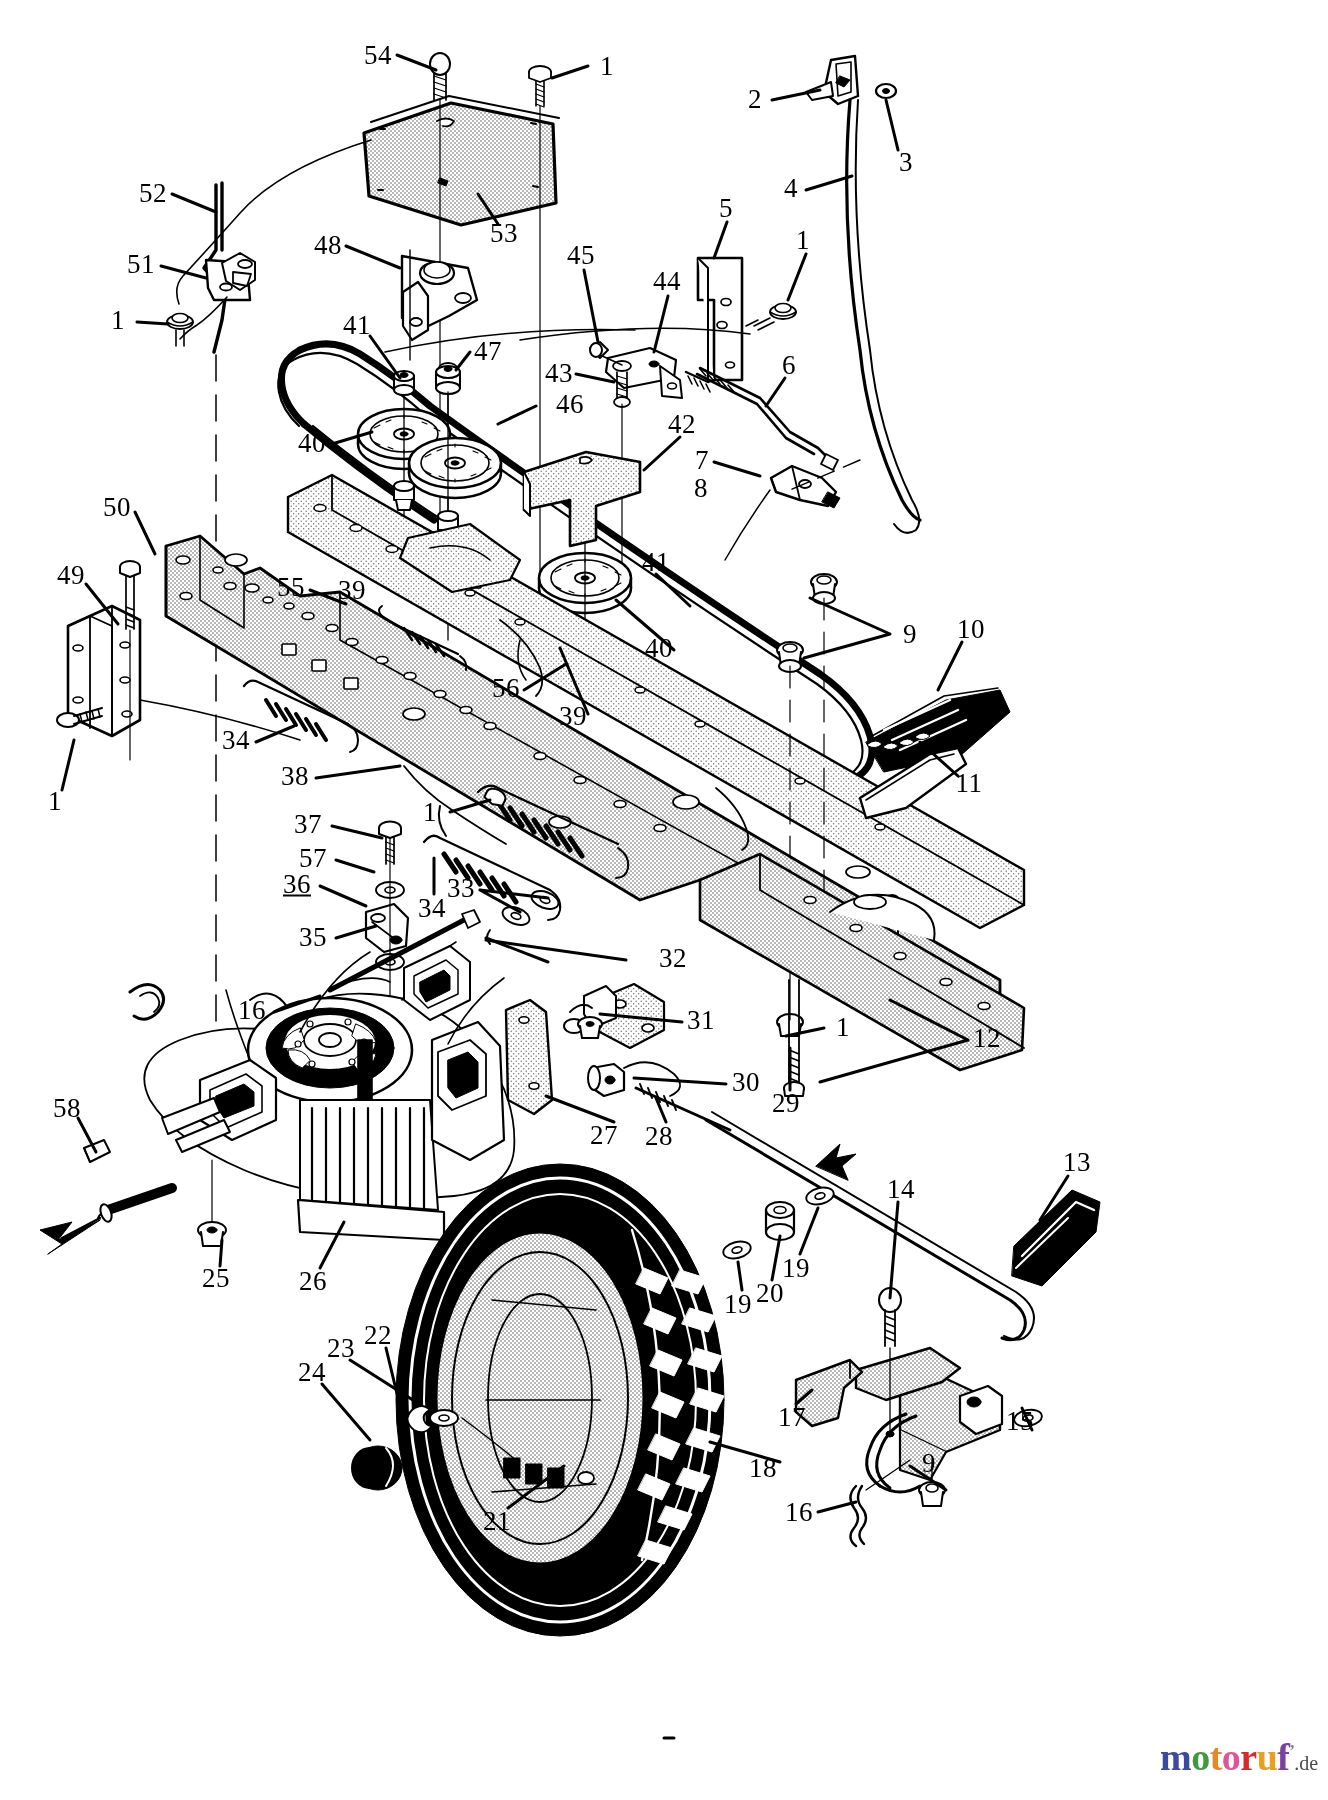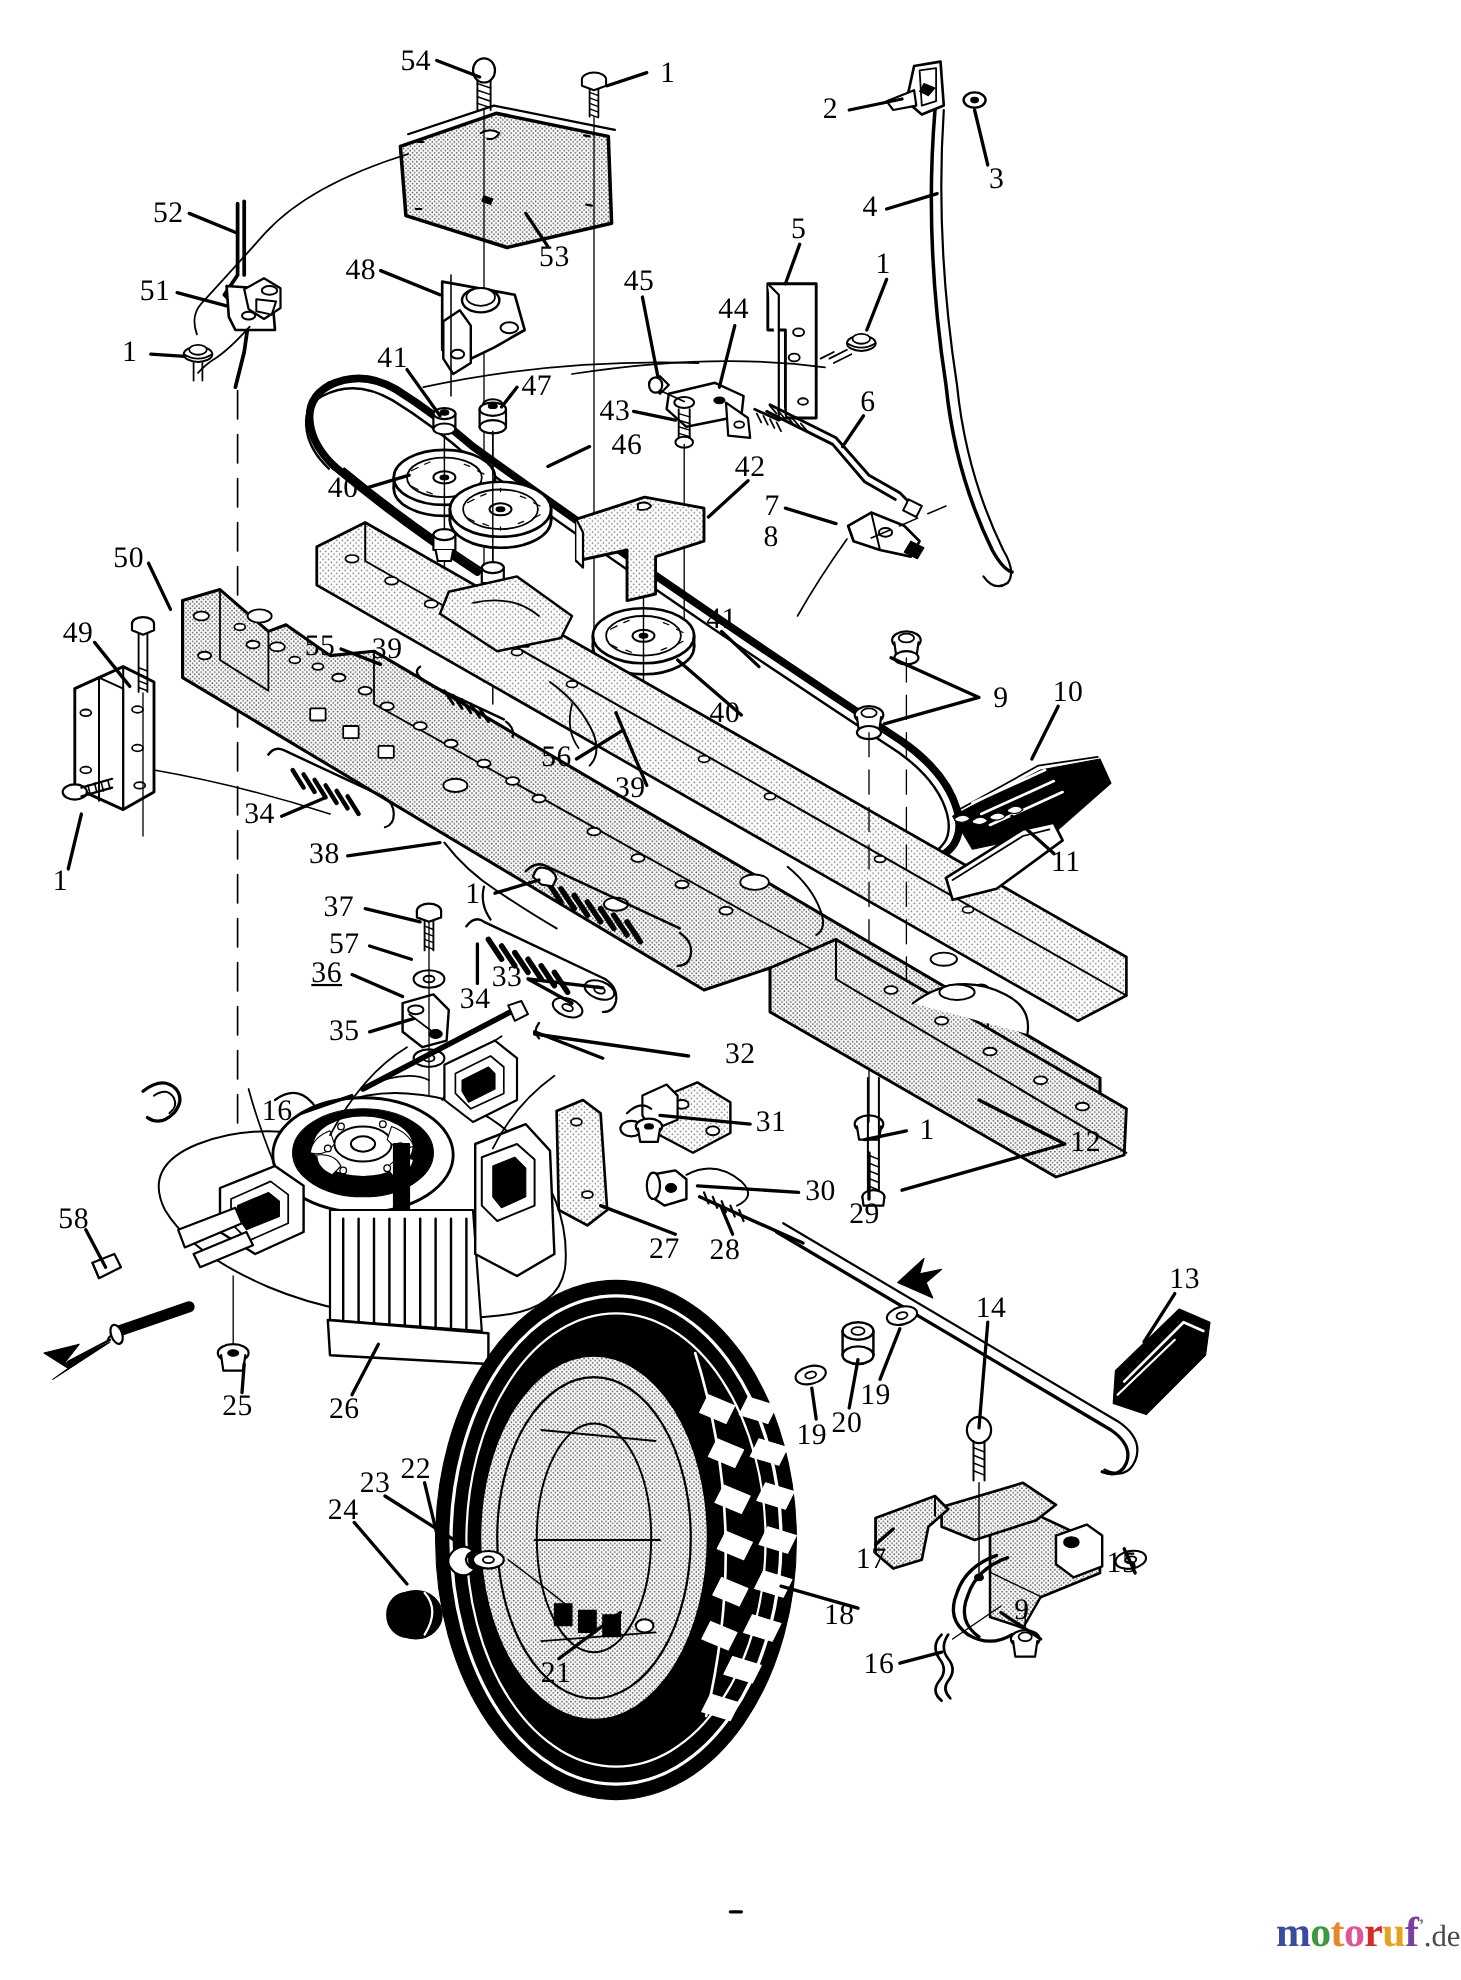--- a/index.html
+++ b/index.html
@@ -4,21 +4,21 @@
 <title>Parts Diagram</title>
 <style>
   html,body{margin:0;padding:0;background:#fff;}
   body{font-family:"Liberation Serif",serif;}
   #page{position:relative;width:1328px;height:1800px;background:#ffffff;overflow:hidden;}
   #art{position:absolute;left:0;top:0;width:1328px;height:1800px;}
   .cal{position:absolute;font-family:"Liberation Serif",serif;font-size:27px;color:#000;line-height:1;white-space:nowrap;
        transform:translate(-50%,-50%);letter-spacing:0.5px;}
   .wm{position:absolute;font-family:"Liberation Serif",serif;font-weight:bold;font-size:38px;letter-spacing:-0.5px;}
   .wm span{display:inline-block;}
-  .wm .suffix{font-size:28px;font-weight:normal;color:#4a4a4a;letter-spacing:0;}
+  .wm .suffix{font-size:20px;font-weight:normal;color:#4a4a4a;letter-spacing:0;}
   .wm .tick{font-size:16px;color:#7a7a7a;vertical-align:super;}
 </style>
 </head>
 <body>
 
 <div id="page">
 
   <svg id="art" viewBox="0 0 1328 1800" xmlns="http://www.w3.org/2000/svg">
     <defs>
       <pattern id="stip" width="4" height="4" patternUnits="userSpaceOnUse">
@@ -840,16 +840,16 @@
     <div class="cal" style="left: 216px; top: 1278px;">25</div>
     <div class="cal" style="left: 313px; top: 1281px;">26</div>
     <div class="cal" style="left: 1020px; top: 1421px;">15</div>
     <div class="cal" style="left: 792px; top: 1417px;">17</div>
     <div class="cal" style="left: 378px; top: 1335px;">22</div>
     <div class="cal" style="left: 341px; top: 1348px;">23</div>
     <div class="cal" style="left: 312px; top: 1372px;">24</div>
     <div class="cal" style="left: 763px; top: 1468px;">18</div>
     <div class="cal" style="left: 929px; top: 1463px;">9</div>
     <div class="cal" style="left: 799px; top: 1512px;">16</div>
-    <div class="cal" style="left: 497px; top: 1521px; padding-left: 17px;">21</div>
+    <div class="cal" style="left: 497px; top: 1521px;">21</div>
   </div>
 
   <div class="wm" id="watermark" style="left: 1160px; top: 1735px;"><span style="color: rgb(58, 75, 160);">m</span><span style="color: rgb(63, 154, 63);">o</span><span style="color: rgb(232, 134, 42);">t</span><span style="color: rgb(224, 82, 154);">o</span><span style="color: rgb(212, 43, 43);">r</span><span style="color: rgb(232, 160, 32);">u</span><span style="color: rgb(122, 63, 160);">f</span><span class="tick">’</span><span class="suffix">.de</span></div>
 
 </body></html>

